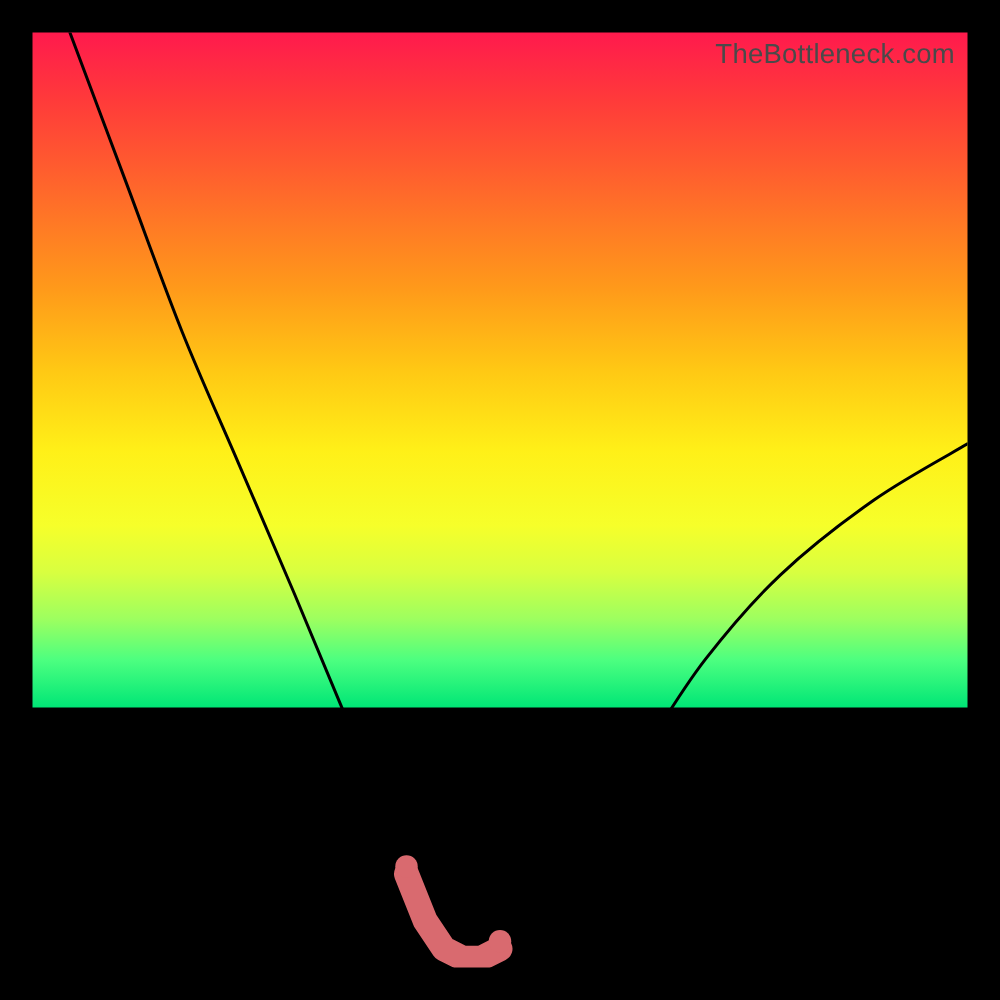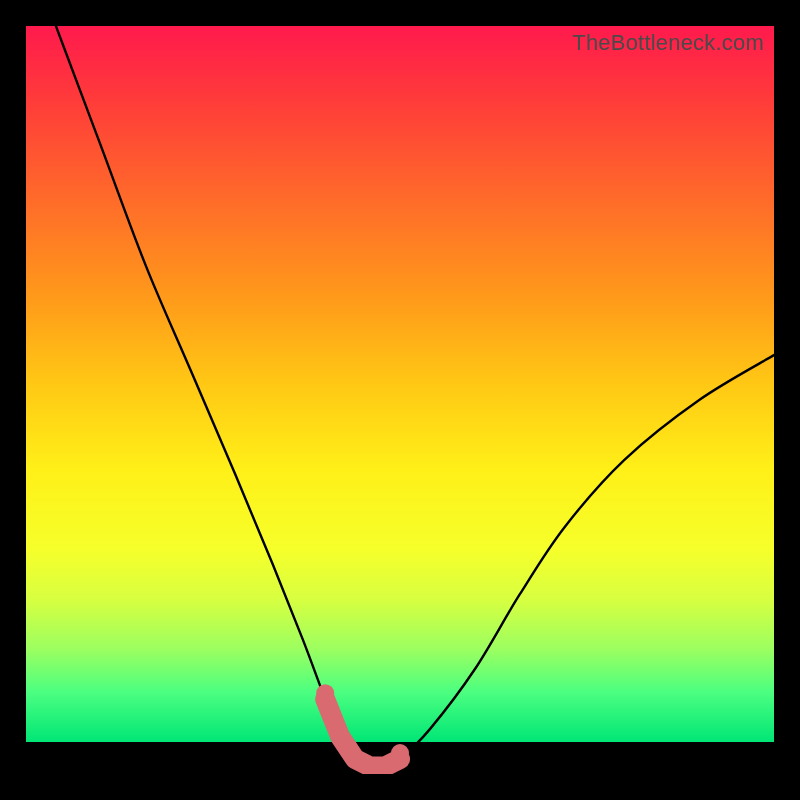--- a/index.html
+++ b/index.html
@@ -15,21 +15,21 @@
     position: relative;
     width: 800px;
     height: 800px;
     background: #000;
   }
   .plot {
     position: absolute;
     left: 26px;
     top: 26px;
     width: 748px;
-    height: 716px;
+    height: 540px;
     background: linear-gradient(
       to bottom,
       #ff1a4d 0%,
       #ff3a3a 10%,
       #ff6a2a 24%,
       #ff9a1a 38%,
       #ffc814 50%,
       #fff018 62%,
       #f6ff2a 73%,
       #d8ff40 80%,

